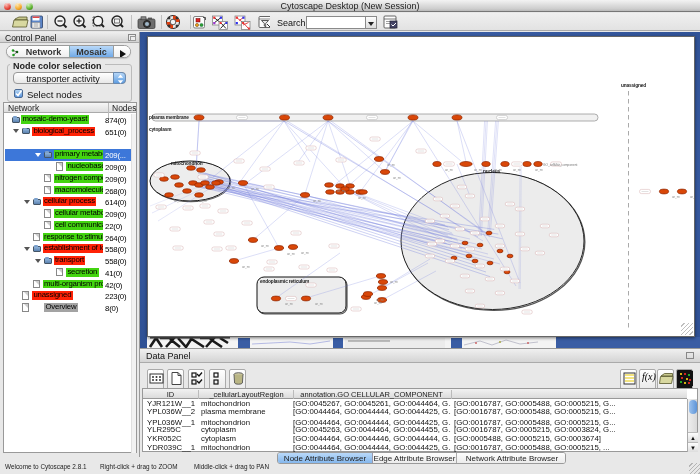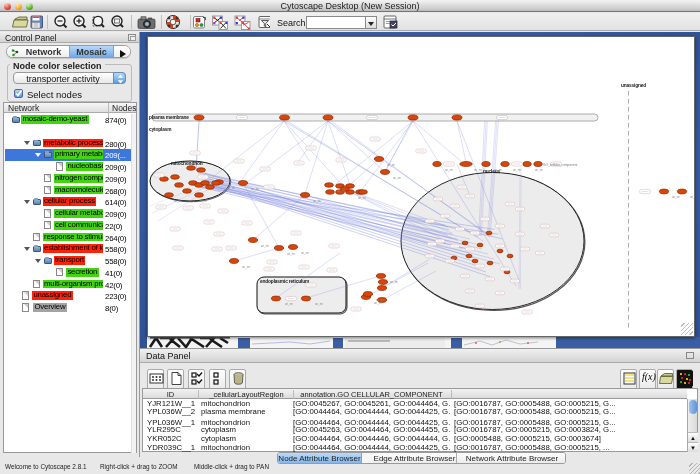--- a/index.html
+++ b/index.html
@@ -74,21 +74,21 @@
 .c1{left:4px;width:52px;font-weight:normal}
 .c2{left:58px;width:88px}
 .c3{left:150px;width:158px}
 .c4{left:311px;width:230px}
 #dvscroll{position:absolute;right:0;top:10px;width:10px;height:53px;background:linear-gradient(90deg,#eee,#dadada);border-left:1px solid #aaa}
 #dthumb{position:absolute;left:1px;top:1px;width:8px;height:14px;border-radius:4px;background:linear-gradient(90deg,#9cc2ee,#5d94d8)}
 .sarr{position:absolute;left:0px;width:10px;height:10px;background:linear-gradient(#fdfdfd,#ddd);border-top:1px solid #bbb;font-size:6px;text-align:center;line-height:10px;color:#111}
 
 #btabs{position:absolute;left:277px;top:452px;width:289px;height:12px;background:#f6f6f6;border:1px solid #9a9a9a;border-radius:3px;overflow:hidden;font-size:8px;color:#222}
 #btabs span{position:absolute;top:0;height:12px;line-height:12px;text-align:center}
-#bt1{left:0;width:84px;background:linear-gradient(#b9d9f9,#7ab0ea);border-right:1px solid #99a}
+#bt1{left:0;width:95px;background:linear-gradient(#b9d9f9,#7ab0ea);border-right:1px solid #99a}
 #bt2{left:95px;width:84px;background:linear-gradient(#fdfdfd,#e8e8e8);border-right:1px solid #aaa}
 #bt3{left:179px;width:110px;background:linear-gradient(#fdfdfd,#e8e8e8)}
 .status{position:absolute;top:463px;font-size:6.4px;color:#222}
 #grip{position:absolute;right:0px;bottom:0px;width:11px;height:11px;background:repeating-linear-gradient(135deg,transparent 0 2px,#b5b5b5 2px 3px)}
 </style></head>
 <body>
 <div id="app">
   <div id="tbar">
     <span class="light" style="left:4px;background:radial-gradient(circle at 35% 30%,#f9b6ae,#e33e32 60%,#9c1b10)"></span>
     <span class="light" style="left:15px;background:radial-gradient(circle at 35% 30%,#fde3a7,#f5a623 60%,#b06a06)"></span>
@@ -220,25 +220,25 @@
       <div id="treehead">
           <span class="h1">Network</span>
           <span class="h2">Nodes</span>
         </div>
       <div style="position:absolute;left:-3px;top:-102px;width:135px;height:455px">
 <div class="trow" style="top:113.0px;background:transparent">
 <span class="tfold" style="left:6.5px"></span>
 <span class="tlab" style="left:16.0px;max-width:82.0px;background:#43d410">mosaic-demo-yeast</span>
 <span class="tcnt" style="color:#000">874(0)</span>
 </div>
-<div class="trow" style="top:136.5px;background:transparent">
-<span class="tarr" style="left:19px;border-top-color:#555"></span>
-<span class="tfold" style="left:28px"></span>
-<span class="tlab" style="left:37.5px;max-width:60.5px;background:#ff2206">metabolic process</span>
-<span class="tcnt" style="color:#000">280(0)</span>
+<div class="trow" style="top:124.8px;background:transparent">
+<span class="tarr" style="left:8.399999999999999px;border-top-color:#555"></span>
+<span class="tfold" style="left:17.4px"></span>
+<span class="tlab" style="left:26.9px;max-width:71.1px;background:#ff2206">biological_process</span>
+<span class="tcnt" style="color:#000">651(0)</span>
 </div>
 <div class="trow" style="top:148.2px;background:#3d77d9">
 <span class="tarr" style="left:30px;border-top-color:#fff"></span>
 <span class="tfold" style="left:39px"></span>
 <span class="tlab" style="left:48.5px;max-width:49.5px;background:#43d410">primary metabo</span>
 <span class="tcnt" style="color:#fff">209(...</span>
 </div>
 <div class="trow" style="top:160.0px;background:transparent">
 <span class="tfile" style="left:51.4px"></span>
 <span class="tlab" style="left:60.9px;max-width:37.1px;background:#43d410">nucleobase-</span>
@@ -297,21 +297,21 @@
 <span class="tlab" style="left:37.5px;max-width:60.5px;background:#43d410">multi-organism pro</span>
 <span class="tcnt" style="color:#000">42(0)</span>
 </div>
 <div class="trow" style="top:289.2px;background:transparent">
 <span class="tfile" style="left:17.4px"></span>
 <span class="tlab" style="left:26.9px;max-width:71.1px;background:#ff2206">unassigned</span>
 <span class="tcnt" style="color:#000">223(0)</span>
 </div>
 <div class="trow" style="top:301.0px;background:transparent">
 <span class="tfile" style="left:17.4px"></span>
-<span class="tlab" style="left:28px;max-width:71.1px;background:#a3a3a3">Overview</span>
+<span class="tlab" style="left:39px;max-width:71.1px;background:#a3a3a3">Overview</span>
 <span class="tcnt" style="color:#000">8(0)</span>
 </div>
       </div>
       <div id="tscroll"></div>
     </div>
   </div>
 
   <div id="desk">
     <div id="strip">
       <svg width="560" height="11" viewBox="0 0 560 11">

